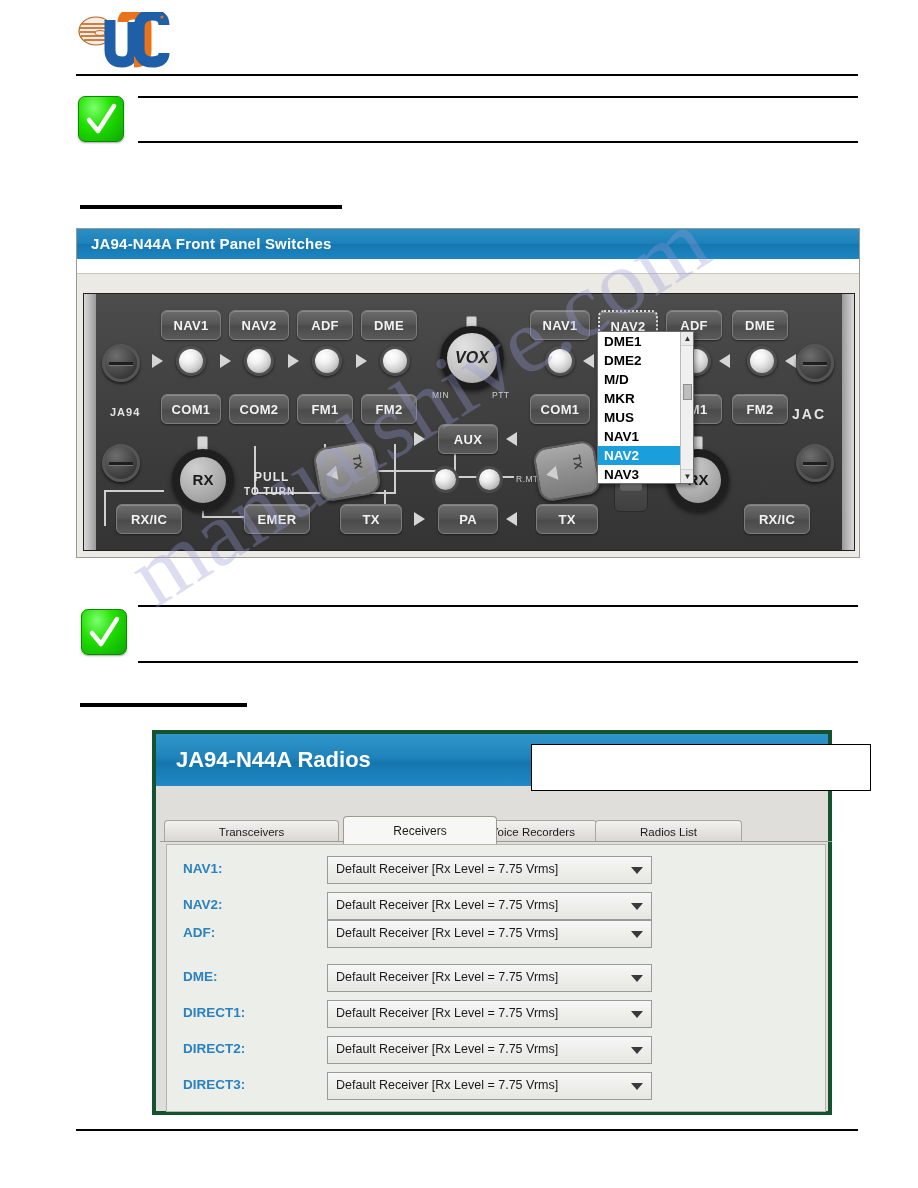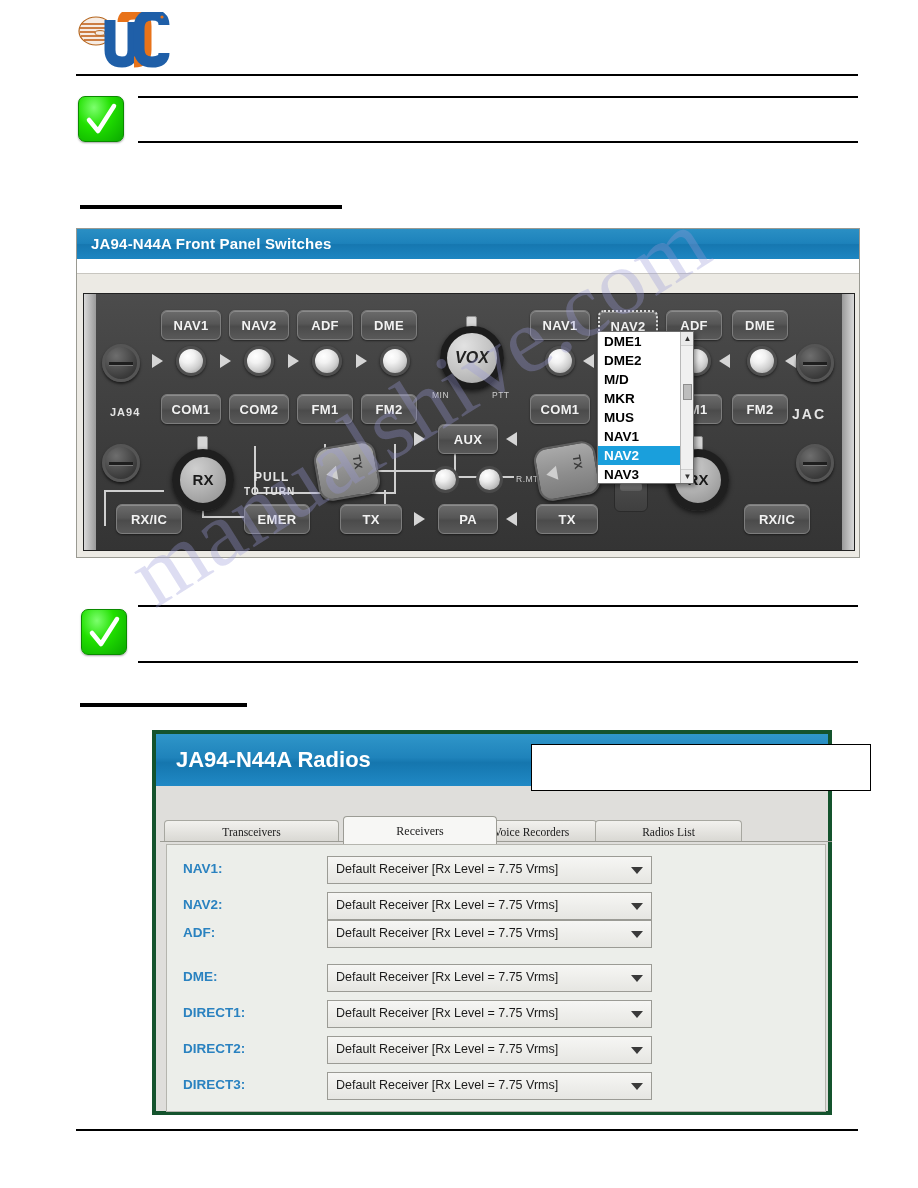--- a/index.html
+++ b/index.html
@@ -126,21 +126,21 @@
     background:#dfdedb;border:4px solid #14532d;box-sizing:border-box;}
   #rtitle{height:52px;background:linear-gradient(to bottom,#2f96c9 0%,#1f83bb 45%,#1576ae 55%,#2089c5 100%);
     color:#fff;font-size:22px;font-weight:bold;line-height:52px;padding-left:20px;
     box-sizing:border-box;}
   #rsub{height:28px;background:linear-gradient(to bottom,#2b91c5 0%,#1d80b8 50%,#1a7cb3 100%);
     color:#fff;font-size:14.5px;font-weight:bold;line-height:28px;padding-left:16px;
     box-sizing:border-box;border-top:1px solid #6fc0e4;}
   #whitebox{position:absolute;left:375px;top:10px;width:340px;height:47px;
     background:#fff;border:1px solid #000;box-sizing:border-box;z-index:20;}
 
-  #tabs{position:absolute;left:4px;top:82px;width:672px;height:26px;font-family:Liberation Serif, serif;}
+  #tabs{position:absolute;left:4px;top:82px;width:672px;height:26px;}
   .tab{position:absolute;top:4px;height:22px;border:1px solid #a7a7a0;
     border-bottom:none;border-radius:4px 4px 0 0;box-sizing:border-box;
     background:linear-gradient(to bottom,#f2f1ee,#d8d7d2);
     font-size:11.5px;text-align:center;line-height:22px;color:#1a1a1a;overflow:hidden;}
   .tab.active{top:0;height:28px;line-height:28px;background:#f7f7f5;
     border-color:#9c9c95;z-index:5;font-size:12px;}
   #tabline{position:absolute;left:4px;top:107px;width:672px;height:1px;background:#9c9c95;}
 
   #rbody{position:absolute;left:10px;top:110px;width:660px;height:268px;
     background:#eceeea;border:1px solid #b5b5ae;box-sizing:border-box;}

